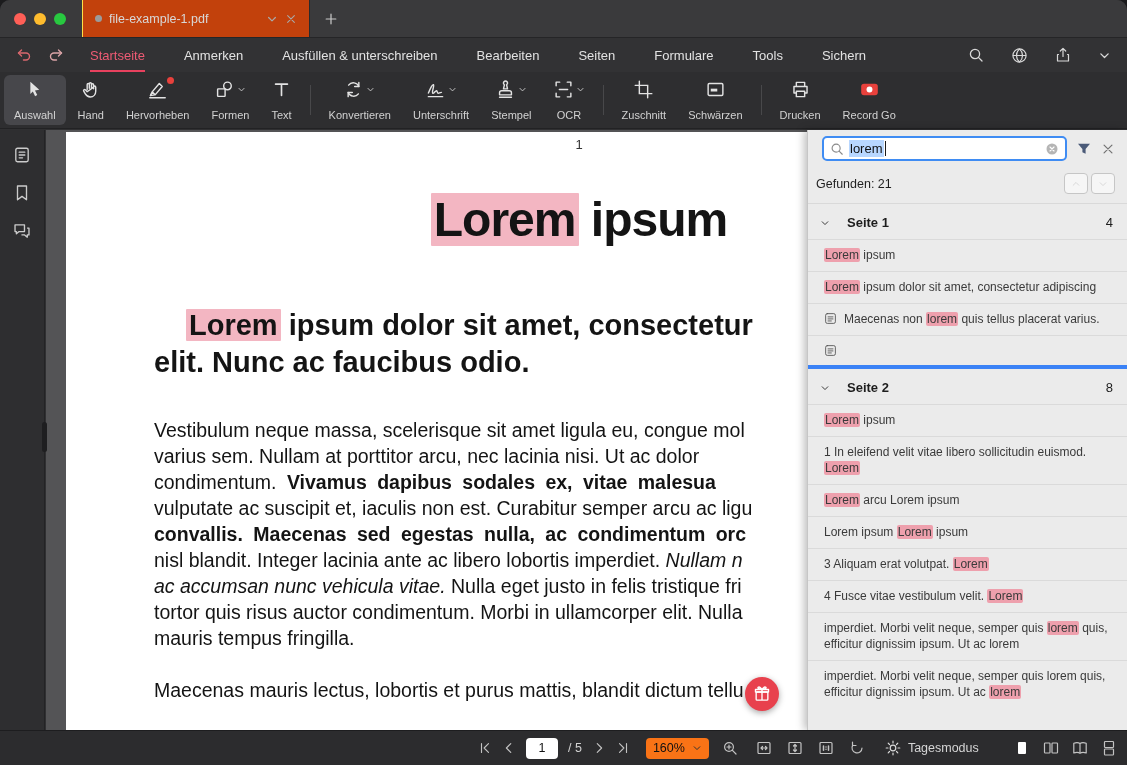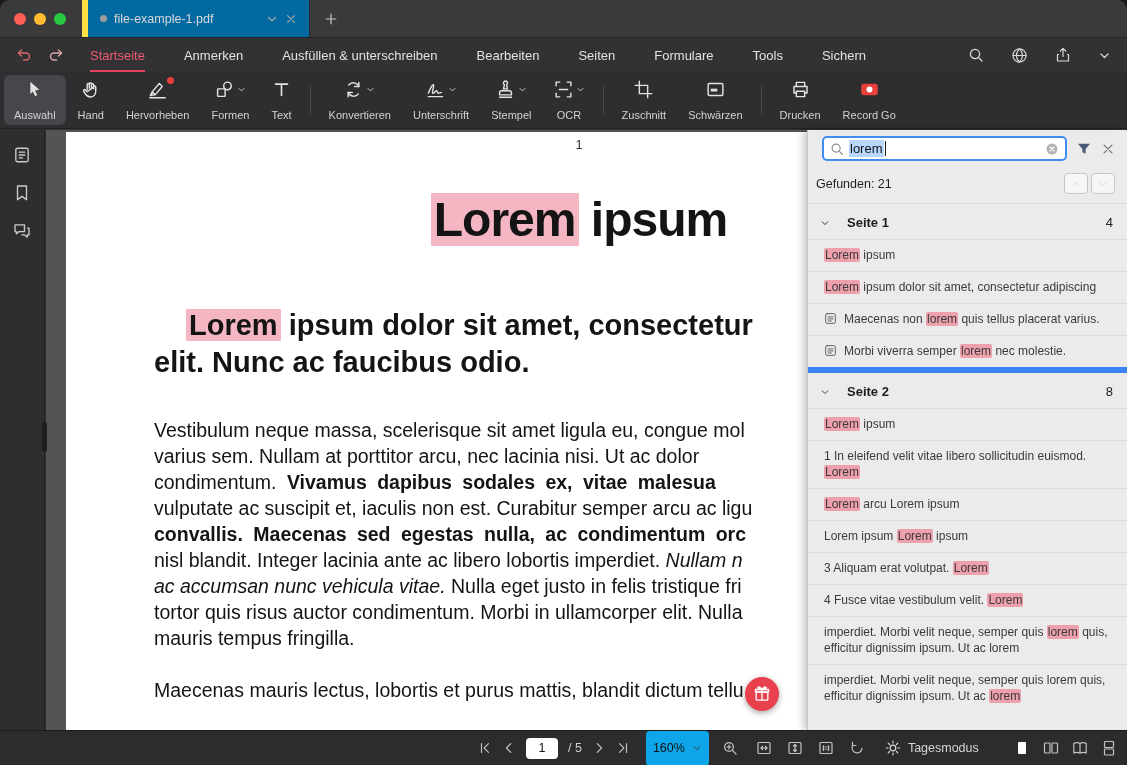--- a/index.html
+++ b/index.html
@@ -9,22 +9,22 @@
   .icon svg{width:100%;height:100%;display:block;}
   .i10{width:10px;height:10px}.i12{width:12px;height:12px}.i13{width:13px;height:13px}
   .i14{width:14px;height:14px}.i16{width:16px;height:16px}.i17{width:17px;height:17px}.i18{width:18px;height:18px}
   button{background:none;border:none;font:inherit;color:inherit;cursor:default;}
 
   
   .titlebar{height:38px;background:#3a3a3c;display:flex;align-items:center;border-bottom:1px solid #252527;}
   .traffic-lights{display:flex;gap:8px;padding:0 16px 0 14px;}
   .tl{width:12px;height:12px;border-radius:50%;}
   .tl.red{background:#ff5f57}.tl.yellow{background:#febc2e}.tl.green{background:#28c840}
-  .tab{display:flex;align-items:center;gap:7px;height:37px;padding:0 12px;background:#0369a1;
-       border-left:6px solid #fde047;border-right:1px solid #2a2a2c;min-width:228px;color:#d8d8d8;font-size:12.5px;}
+  .tab{display:flex;align-items:center;gap:7px;height:37px;padding:0 12px;background:#c2410c;
+       border-left:1px solid #fde047;border-right:1px solid #2a2a2c;min-width:228px;color:#d8d8d8;font-size:12.5px;}
   .tab-dot{width:7px;height:7px;background:#9b9b9b;border-radius:50%;}
   .tab-title{flex:1;white-space:nowrap;}
   .dim{color:#a9a9a9;}
   .addtab{margin-left:14px;color:#c9c9c9;}
 
   
   .menubar{height:34px;background:#323234;display:flex;align-items:center;padding:0 16px;}
   .undo{color:#d9686e;margin-right:16px;}
   .redo{color:#dba4a7;margin-right:26px;}
   .rtabs{display:flex;align-items:center;height:100%;}
@@ -87,33 +87,33 @@
   .updown{display:flex;gap:3px;}
   .ud-btn{width:24px;height:21px;background:#f6f6f6;border:1px solid #c6c6c6;border-radius:4px;
           display:flex;align-items:center;justify-content:center;color:#444;}
   .results{flex:1;overflow:hidden;border-top:1px solid #d9d9d9;}
   .sec-head{display:flex;align-items:center;gap:17px;padding:11px 14px 9px 12px;font-size:13px;color:#1d1d1d;}
   .sec-head .dark{color:#3a3a3a;}
   .sec-title{font-weight:bold;font-weight:600;}
   .sec-count{margin-left:auto;font-size:13px;color:#1d1d1d;}
   .result-item{display:flex;gap:7px;align-items:flex-start;padding:7px 14px 8px 16px;border-top:1px solid #dadada;
                font-size:12px;line-height:16px;color:#3a3a3a;}
-  .result-item + .sec-head{border-top:6px solid #3b82f6;}
+  .result-item + .sec-head{border-top:4px solid #3b82f6;}
   .dark2{color:#555;margin-top:1px;}
   .result-text{min-width:0;}
   .match{background:#eea0ad;border-radius:2px;padding:0 1px;}
 
   
   .statusbar{position:absolute;left:0;right:0;bottom:0;height:35px;background:#2c2c2e;border-top:1px solid #1d1d1f;
              display:flex;align-items:center;color:#cfcfcf;font-size:12.5px;padding:0 10px 0 478px;}
   .sbi{color:#c3c3c3;}
   .sb-nav{display:flex;align-items:center;gap:10px;}
   .page-box{width:32px;height:21px;background:#fff;border-radius:4px;color:#111;text-align:center;font-size:12.5px;line-height:21px;}
   .page-total{color:#d2d2d2;}
-  .zoom-box{margin-left:16px;height:35px;background:#0ea5e9;border-radius:4px;color:#111;display:flex;align-items:center;
+  .zoom-box{margin-left:16px;height:21px;background:#f97316;border-radius:4px;color:#111;display:flex;align-items:center;
             padding:0 7px;gap:7px;font-size:12.5px;}
   .zoom-box .dark{color:#333;}
   .zoomtool{margin-left:13px;}
   .sb-views{display:flex;align-items:center;gap:15px;margin-left:18px;}
   .mode{display:flex;align-items:center;gap:7px;margin-left:20px;color:#d6d6d6;white-space:nowrap;}
   .sb-layouts{margin-left:auto;display:flex;align-items:center;gap:13px;}
   .sb-layouts .active{color:#ffffff;}
 </style>
 </head>
 <body>
@@ -471,21 +471,20 @@
             </span>
             <span class="result-text"><span>Maecenas non </span><span class="match">lorem</span><span> quis tellus placerat varius.</span></span>
           </div>
           <div class="result-item">
             <span class="icon i13 dark2">
               <svg viewBox="0 0 16 16" fill="none" stroke="currentColor" stroke-width="1.1" stroke-linecap="round">
                 <rect x="2" y="2" width="12" height="12" rx="2"></rect>
                 <path d="M5 6h6M5 8.5h6M5 11h4"></path>
               </svg>
             </span>
-            <span class="result-text"><span>Morbi viverra semper </span><span class="match">lorem</span><span> nec molestie.</span></span>
           </div>
           <div class="sec-head">
             <span class="icon i10 dark">
               <svg viewBox="0 0 16 16" fill="none" stroke="currentColor" stroke-width="1.6" stroke-linecap="round" stroke-linejoin="round">
                 <path d="M3.5 6l4.5 4.5L12.5 6"></path>
               </svg>
             </span>
             <span class="sec-title">Seite 2</span>
             <span class="sec-count">8</span>
           </div>

